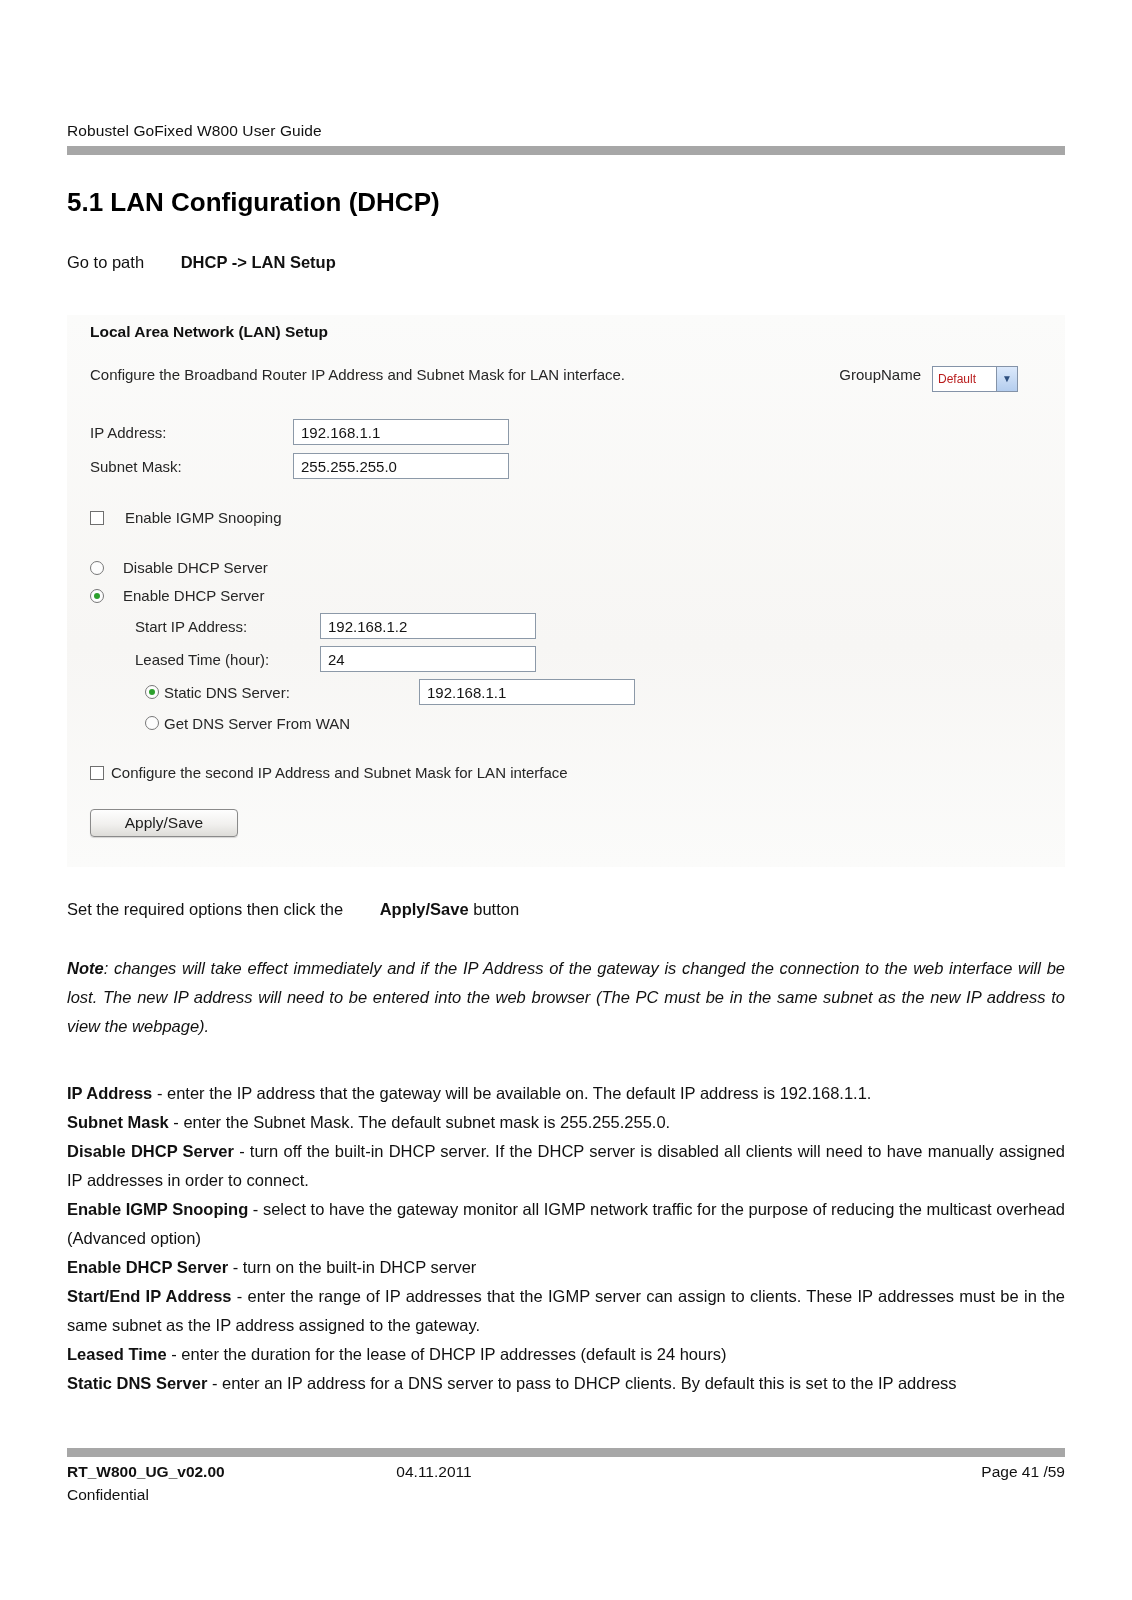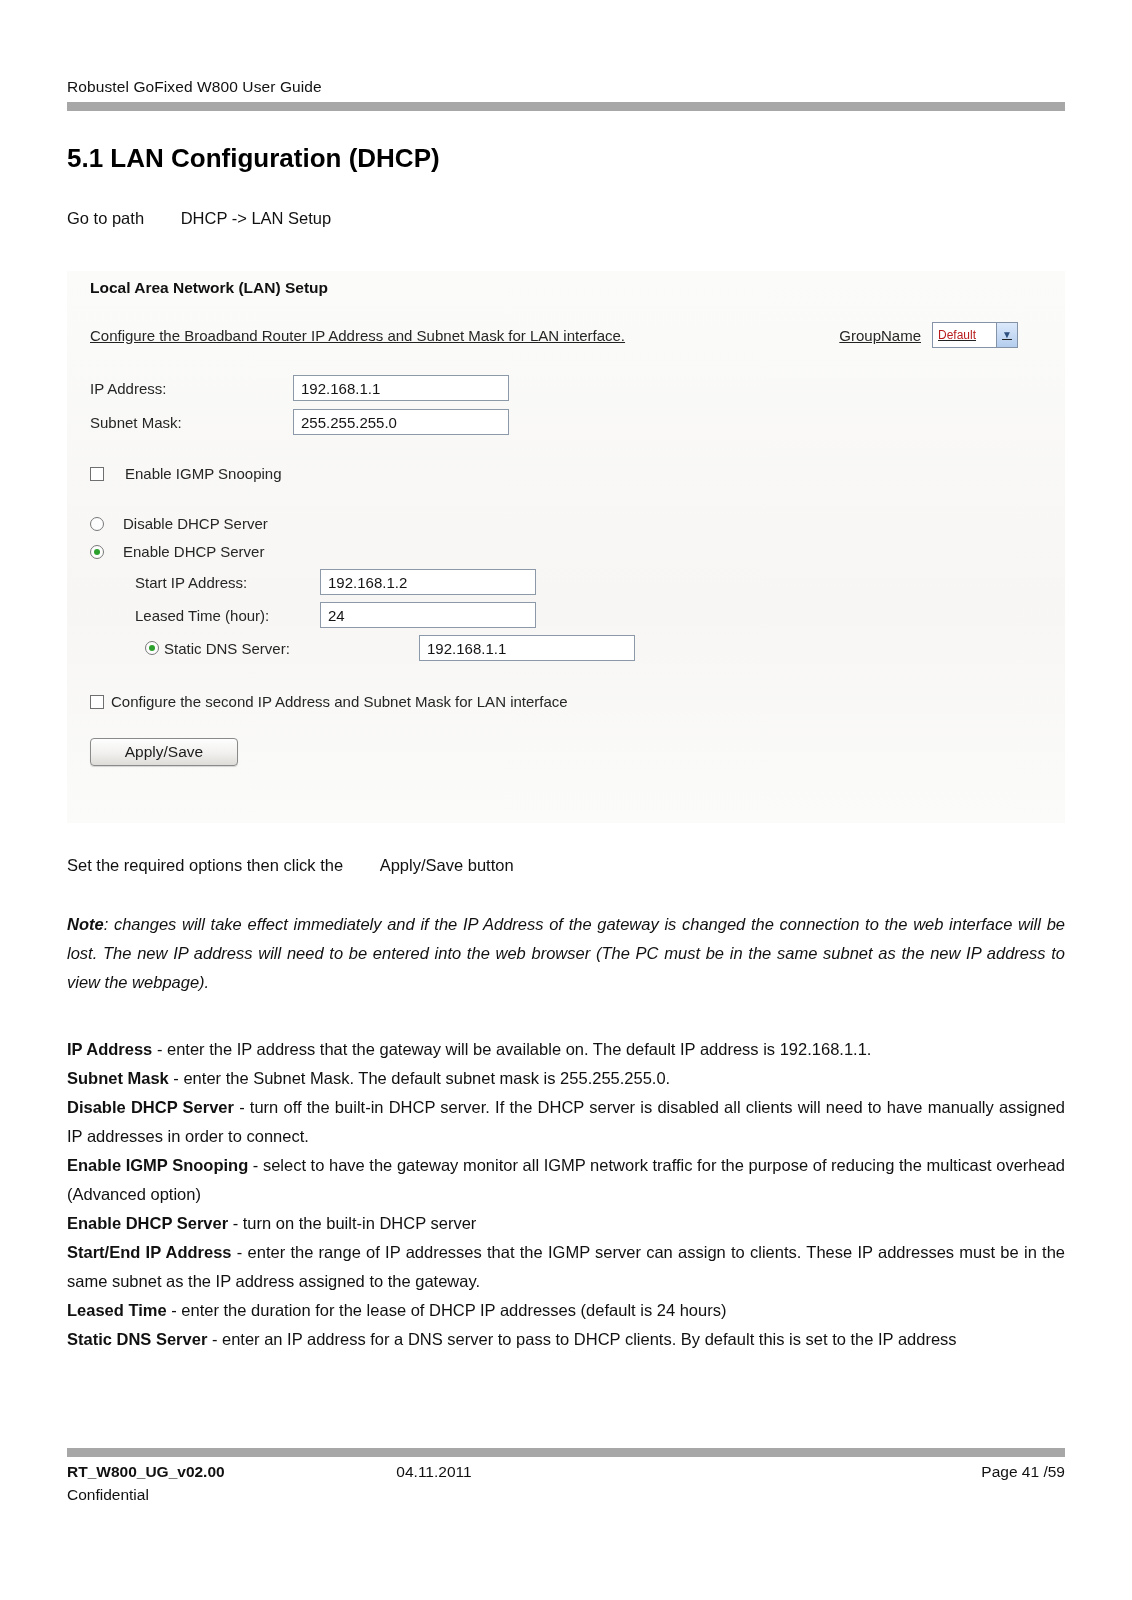--- a/index.html
+++ b/index.html
@@ -2,43 +2,43 @@
 <html><head>
 <meta charset="utf-8">
 <style>
   * { margin:0; padding:0; box-sizing:border-box; }
   html,body { background:#ffffff; }
   body { font-family:"Liberation Sans", sans-serif; color:#1a1a1a; }
   .page {
     position:relative; width:1132px; height:1600px; margin:0 auto;
     background:#ffffff; overflow:hidden;
   }
-  .content { padding:0 67px; }
+  .content { padding:0 67px;margin-top:44px; }
 
   
   .doc-header { padding-top:78px; }
   .doc-header .hdr-title { font-size:15.5px; color:#111; letter-spacing:.1px; }
   .hdr-bar { margin-top:6px; height:9px; background:#a7a7a7; }
 
   
   .section-title { margin-top:32px; font-size:26px; font-weight:bold; color:#000; }
   .para { font-size:16.5px; line-height:29px; color:#111; }
   .intro { margin-top:42px; }
   .path-line { margin-top:30px; }
-  b.inline { font-weight:normal;padding-left:32px; }
+  b.inline { font-weight:bold;padding-left:32px; }
 
   
   .screenshot {
     margin-top:38px; width:998px; min-height:552px;
     background:linear-gradient(180deg,#fbfbfa 0%, #f7f6f4 60%, #fbfbfa 100%);
     padding:8px 0 0 23px;
     font-size:15px; color:#222;
   }
   .sc-title { font-size:15.5px; font-weight:bold; color:#101010; }
-  .sc-desc-row { margin-top:25px; display:flex; align-items:center; padding-right:47px;text-decoration:underline; }
+  .sc-desc-row { margin-top:25px; display:flex; align-items:flex-start; padding-right:47px; }
   .sc-desc { font-size:15px; color:#262626; }
   .sc-group-label { margin-left:auto; margin-right:11px; font-size:15px; color:#262626; }
   .sc-select {
     width:86px; height:26px; border:1px solid #8493a8; background:#ffffff;
     display:flex; align-items:center; cursor:default;
   }
   .sc-select .sel-text { flex:1; padding-left:5px; font-size:12px; color:#b91c1c; }
   .sc-select .sel-btn {
     width:21px; height:100%; border-left:1px solid #8493a8;
     background:linear-gradient(180deg,#dce9fb,#b4cdee);
@@ -184,20 +184,26 @@
         <input class="sc-input" type="text" value="24" style="">
       </div>
 
       <div class="dns-row">
         <span class="radio checked">
             <span class="dot"></span>
           </span>
         <span class="c-label">Static DNS Server:</span>
         <input class="sc-input" type="text" value="192.168.1.1" style="">
       </div>
+      <div class="dns-row2">
+        <span class="radio">
+            <span class="dot"></span>
+          </span>
+        <span class="c-label">Get DNS Server From WAN</span>
+      </div>
 
       <div class="row-secondip">
         <span class="checkbox"></span>
         <span class="c-label">Configure the second IP Address and Subnet Mask for LAN interface</span>
       </div>
 
       <button class="apply-btn">Apply/Save</button>
     </div>
 
     <p class="para instruction"><span>Set the required options then click the </span><b class="inline">Apply/Save</b><span> button</span></p>

